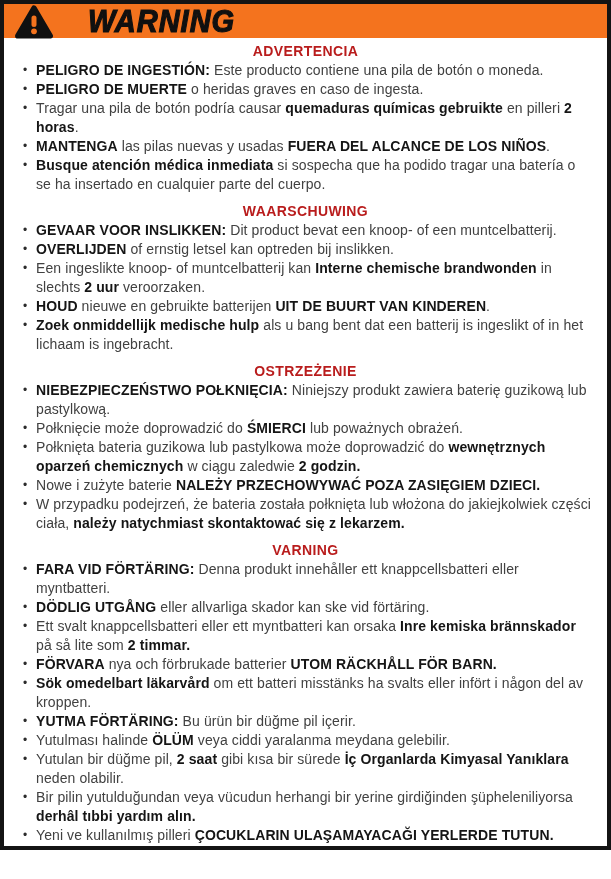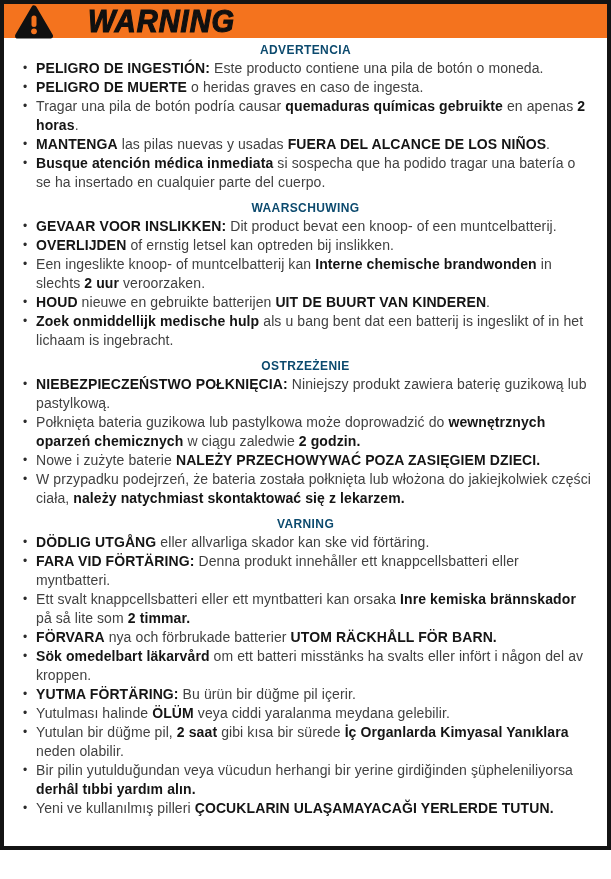--- a/index.html
+++ b/index.html
@@ -33,23 +33,23 @@
     color:#101010;
     letter-spacing:1px;
     -webkit-text-stroke:1.1px #101010;
     transform:scaleY(1.06);
     line-height:1;
     white-space:nowrap;
   }
   .content{padding:2px 16px 0 16px;}
   section h2{
     text-align:center;
-    font-size:12px;
+    font-size:14px;
     font-weight:bold;
-    color:#0c4a6e;
+    color:#b91c1c;
     letter-spacing:.4px;
     margin:9px 0 2px 0;
   }
   section:first-child h2{margin-top:3px;}
   ul{margin:0;padding:0;list-style:none;}
   li{
     position:relative;
     padding-left:16px;
     font-size:14px;
     line-height:19px;
@@ -77,49 +77,50 @@
     </svg>
     <div class="banner-title">WARNING</div>
   </div>
 
   <div class="content">
       <section>
         <h2>ADVERTENCIA</h2>
         <ul>
           <li><span class="b">PELIGRO DE INGESTIÓN:</span><span> Este producto contiene una pila de botón o moneda.</span></li>
           <li><span class="b">PELIGRO DE MUERTE</span><span> o heridas graves en caso de ingesta.</span></li>
-          <li><span>Tragar una pila de botón podría causar </span><span class="b">quemaduras químicas gebruikte</span><span> en apenas </span><span class="b">2 horas</span><span>.</span></li>
+          <li><span>Tragar una pila de botón podría causar </span><span class="b">quemaduras químicas gebruikte</span><span> en pilleri </span><span class="b">2 horas</span><span>.</span></li>
           <li><span class="b">MANTENGA</span><span> las pilas nuevas y usadas </span><span class="b">FUERA DEL ALCANCE DE LOS NIÑOS</span><span>.</span></li>
           <li><span class="b">Busque atención médica inmediata</span><span> si sospecha que ha podido tragar una batería o se ha insertado en cualquier parte del cuerpo.</span></li>
         </ul>
       </section>
       <section>
         <h2>WAARSCHUWING</h2>
         <ul>
           <li><span class="b">GEVAAR VOOR INSLIKKEN:</span><span> Dit product bevat een knoop- of een muntcelbatterij.</span></li>
           <li><span class="b">OVERLIJDEN</span><span> of ernstig letsel kan optreden bij inslikken.</span></li>
           <li><span>Een ingeslikte knoop- of muntcelbatterij kan </span><span class="b">Interne chemische brandwonden</span><span> in slechts </span><span class="b">2 uur</span><span> veroorzaken.</span></li>
           <li><span class="b">HOUD</span><span> nieuwe en gebruikte batterijen </span><span class="b">UIT DE BUURT VAN KINDEREN</span><span>.</span></li>
           <li><span class="b">Zoek onmiddellijk medische hulp</span><span> als u bang bent dat een batterij is ingeslikt of in het lichaam is ingebracht.</span></li>
         </ul>
       </section>
       <section>
         <h2>OSTRZEŻENIE</h2>
         <ul>
           <li><span class="b">NIEBEZPIECZEŃSTWO POŁKNIĘCIA:</span><span> Niniejszy produkt zawiera baterię guzikową lub pastylkową.</span></li>
+          <li><span>Połknięcie może doprowadzić do </span><span class="b">ŚMIERCI</span><span> lub poważnych obrażeń.</span></li>
           <li><span>Połknięta bateria guzikowa lub pastylkowa może doprowadzić do </span><span class="b">wewnętrznych oparzeń chemicznych</span><span> w ciągu zaledwie </span><span class="b">2 godzin.</span></li>
           <li><span>Nowe i zużyte baterie </span><span class="b">NALEŻY PRZECHOWYWAĆ POZA ZASIĘGIEM DZIECI.</span></li>
           <li><span>W przypadku podejrzeń, że bateria została połknięta lub włożona do jakiejkolwiek części ciała, </span><span class="b">należy natychmiast skontaktować się z lekarzem.</span></li>
         </ul>
       </section>
       <section>
         <h2>VARNING</h2>
         <ul>
+          <li><span class="b">FARA VID FÖRTÄRING:</span><span> Denna produkt innehåller ett knappcellsbatteri eller myntbatteri.</span></li>
           <li><span class="b">DÖDLIG UTGÅNG</span><span> eller allvarliga skador kan ske vid förtäring.</span></li>
-          <li><span class="b">FARA VID FÖRTÄRING:</span><span> Denna produkt innehåller ett knappcellsbatteri eller myntbatteri.</span></li>
           <li><span>Ett svalt knappcellsbatteri eller ett myntbatteri kan orsaka </span><span class="b">Inre kemiska brännskador</span><span> på så lite som </span><span class="b">2 timmar.</span></li>
           <li><span class="b">FÖRVARA</span><span> nya och förbrukade batterier </span><span class="b">UTOM RÄCKHÅLL FÖR BARN.</span></li>
           <li><span class="b">Sök omedelbart läkarvård</span><span> om ett batteri misstänks ha svalts eller infört i någon del av kroppen.</span></li>
         </ul>
       </section>
       <section>
         <ul>
           <li><span class="b">YUTMA FÖRTÄRING:</span><span> Bu ürün bir düğme pil içerir.</span></li>
           <li><span>Yutulması halinde </span><span class="b">ÖLÜM</span><span> veya ciddi yaralanma meydana gelebilir.</span></li>
           <li><span>Yutulan bir düğme pil, </span><span class="b">2 saat</span><span> gibi kısa bir sürede </span><span class="b">İç Organlarda Kimyasal Yanıklara</span><span> neden olabilir.</span></li>

